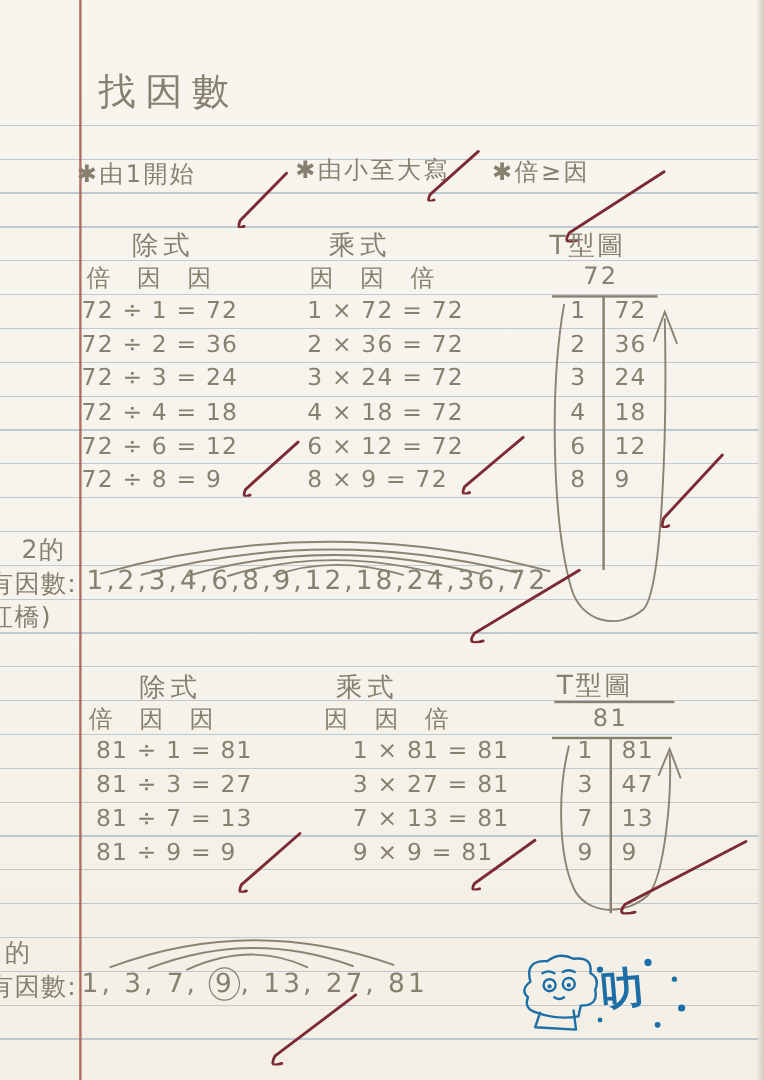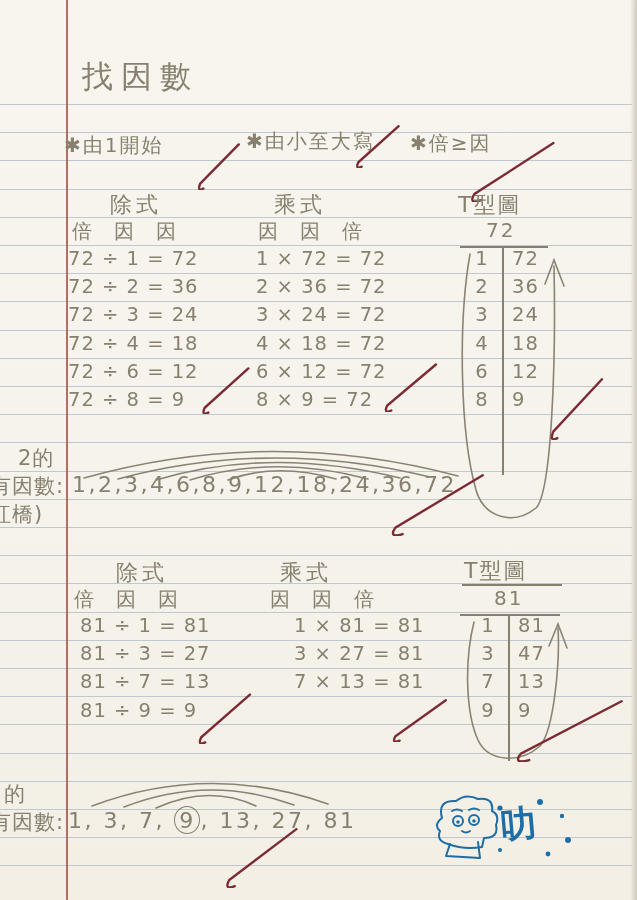--- a/index.html
+++ b/index.html
@@ -155,20 +155,21 @@
     <div class="cell">81 ÷ 1 = 81</div>
     <div class="cell">81 ÷ 3 = 27</div>
     <div class="cell">81 ÷ 7 = 13</div>
     <div class="cell">81 ÷ 9 = 9</div>
   </div>
 
   <div class="col" style="left:270px;top:612px;width:180px;margin-left:24px;">
     <div class="cell">1 × 81 = 81</div>
     <div class="cell">3 × 27 = 81</div>
     <div class="cell">7 × 13 = 81</div>
+    <div class="cell">9 × 9 = 81</div>
   </div>
 
   <div class="col" style="left:472px;top:612px;width:32px;text-align:center;">
     <div class="cell">1</div>
     <div class="cell">3</div>
     <div class="cell">7</div>
     <div class="cell">9</div>
   </div>
 
   <div class="col" style="left:518px;top:612px;width:48px;">

